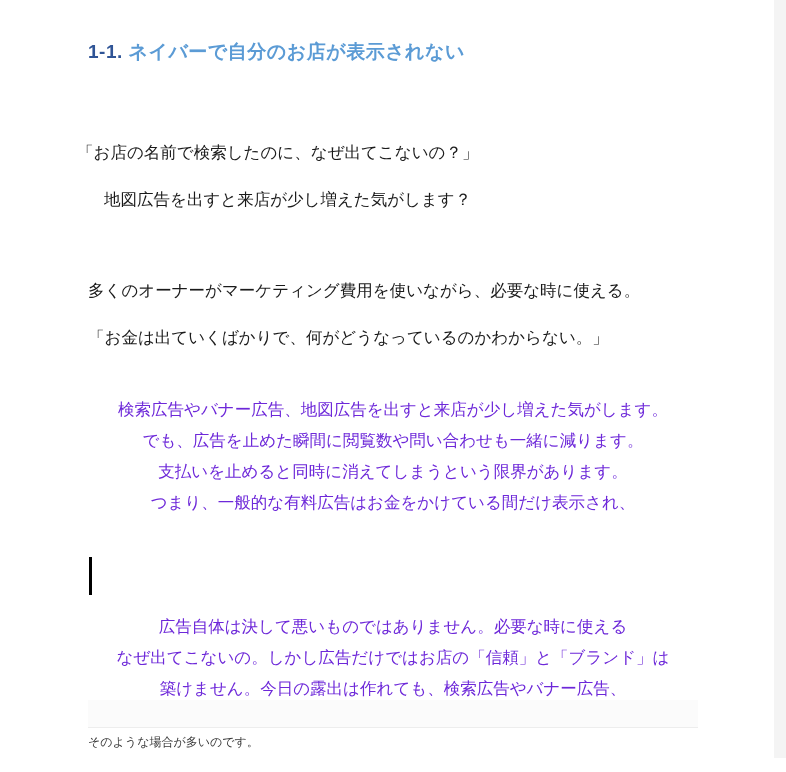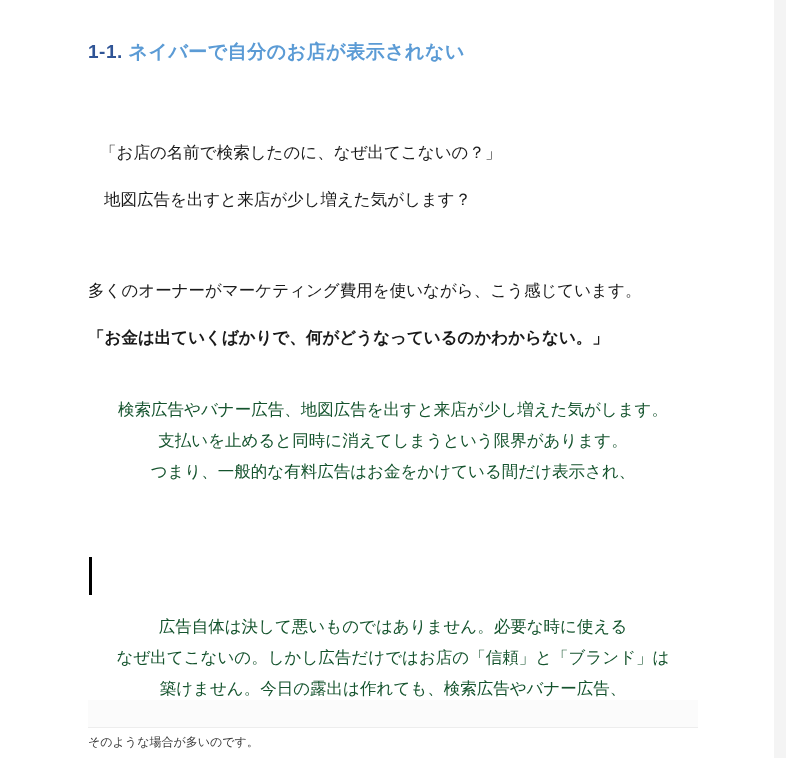--- a/index.html
+++ b/index.html
@@ -36,33 +36,33 @@
     color: #2f5496;
     font-weight: bold;
   }
   .para {
     position: absolute;
     font-size: 16.5px;
     line-height: 1.9;
     color: #1a1a1a;
     white-space: nowrap;
   }
-  .q1 { left: 100px; top: 120px; }
+  .q1 { left: 77px; top: 120px; }
   .q2 { left: 104px; top: 167px; }
   .p3 { left: 88px; top: 258px; }
-  .p4 { left: 88px; top: 305px; font-weight: bold; }
+  .p4 { left: 88px; top: 305px; }
 
   .block-center {
     position: absolute;
     left: 0;
     width: 786px;
     text-align: center;
     font-size: 16.5px;
     line-height: 31px;
-    color: #14532d;
+    color: #6d28d9;
   }
   .block-a { top: 394px; }
   .block-b { top: 611px; }
   .block-line { white-space: nowrap; }
 
   .caret {
     position: absolute;
     left: 89px;
     top: 557px;
     width: 3px;
@@ -126,25 +126,26 @@
   <div class="edge-left"></div>
   <div class="edge-right"></div>
 
   <h1 class="heading">
     <span class="num">1-1.</span>
     <span>ネイバーで自分のお店が表示されない</span>
   </h1>
 
   <p class="para q1">「お店の名前で検索したのに、なぜ出てこないの？」</p>
   <p class="para q2">地図広告を出すと来店が少し増えた気がします？</p>
-  <p class="para p3">多くのオーナーがマーケティング費用を使いながら、こう感じています。</p>
+  <p class="para p3">多くのオーナーがマーケティング費用を使いながら、必要な時に使える。</p>
   <p class="para p4">「お金は出ていくばかりで、何がどうなっているのかわからない。」</p>
 
   <div class="block-center block-a">
     <div class="block-line">検索広告やバナー広告、地図広告を出すと来店が少し増えた気がします。</div>
+    <div class="block-line">でも、広告を止めた瞬間に閲覧数や問い合わせも一緒に減ります。</div>
     <div class="block-line">支払いを止めると同時に消えてしまうという限界があります。</div>
     <div class="block-line">つまり、一般的な有料広告はお金をかけている間だけ表示され、</div>
   </div>
 
   <div class="caret"></div>
 
   <div class="block-center block-b">
     <div class="block-line">広告自体は決して悪いものではありません。必要な時に使える</div>
     <div class="block-line">なぜ出てこないの。しかし広告だけではお店の「信頼」と「ブランド」は</div>
     <div class="block-line">築けません。今日の露出は作れても、検索広告やバナー広告、</div>

